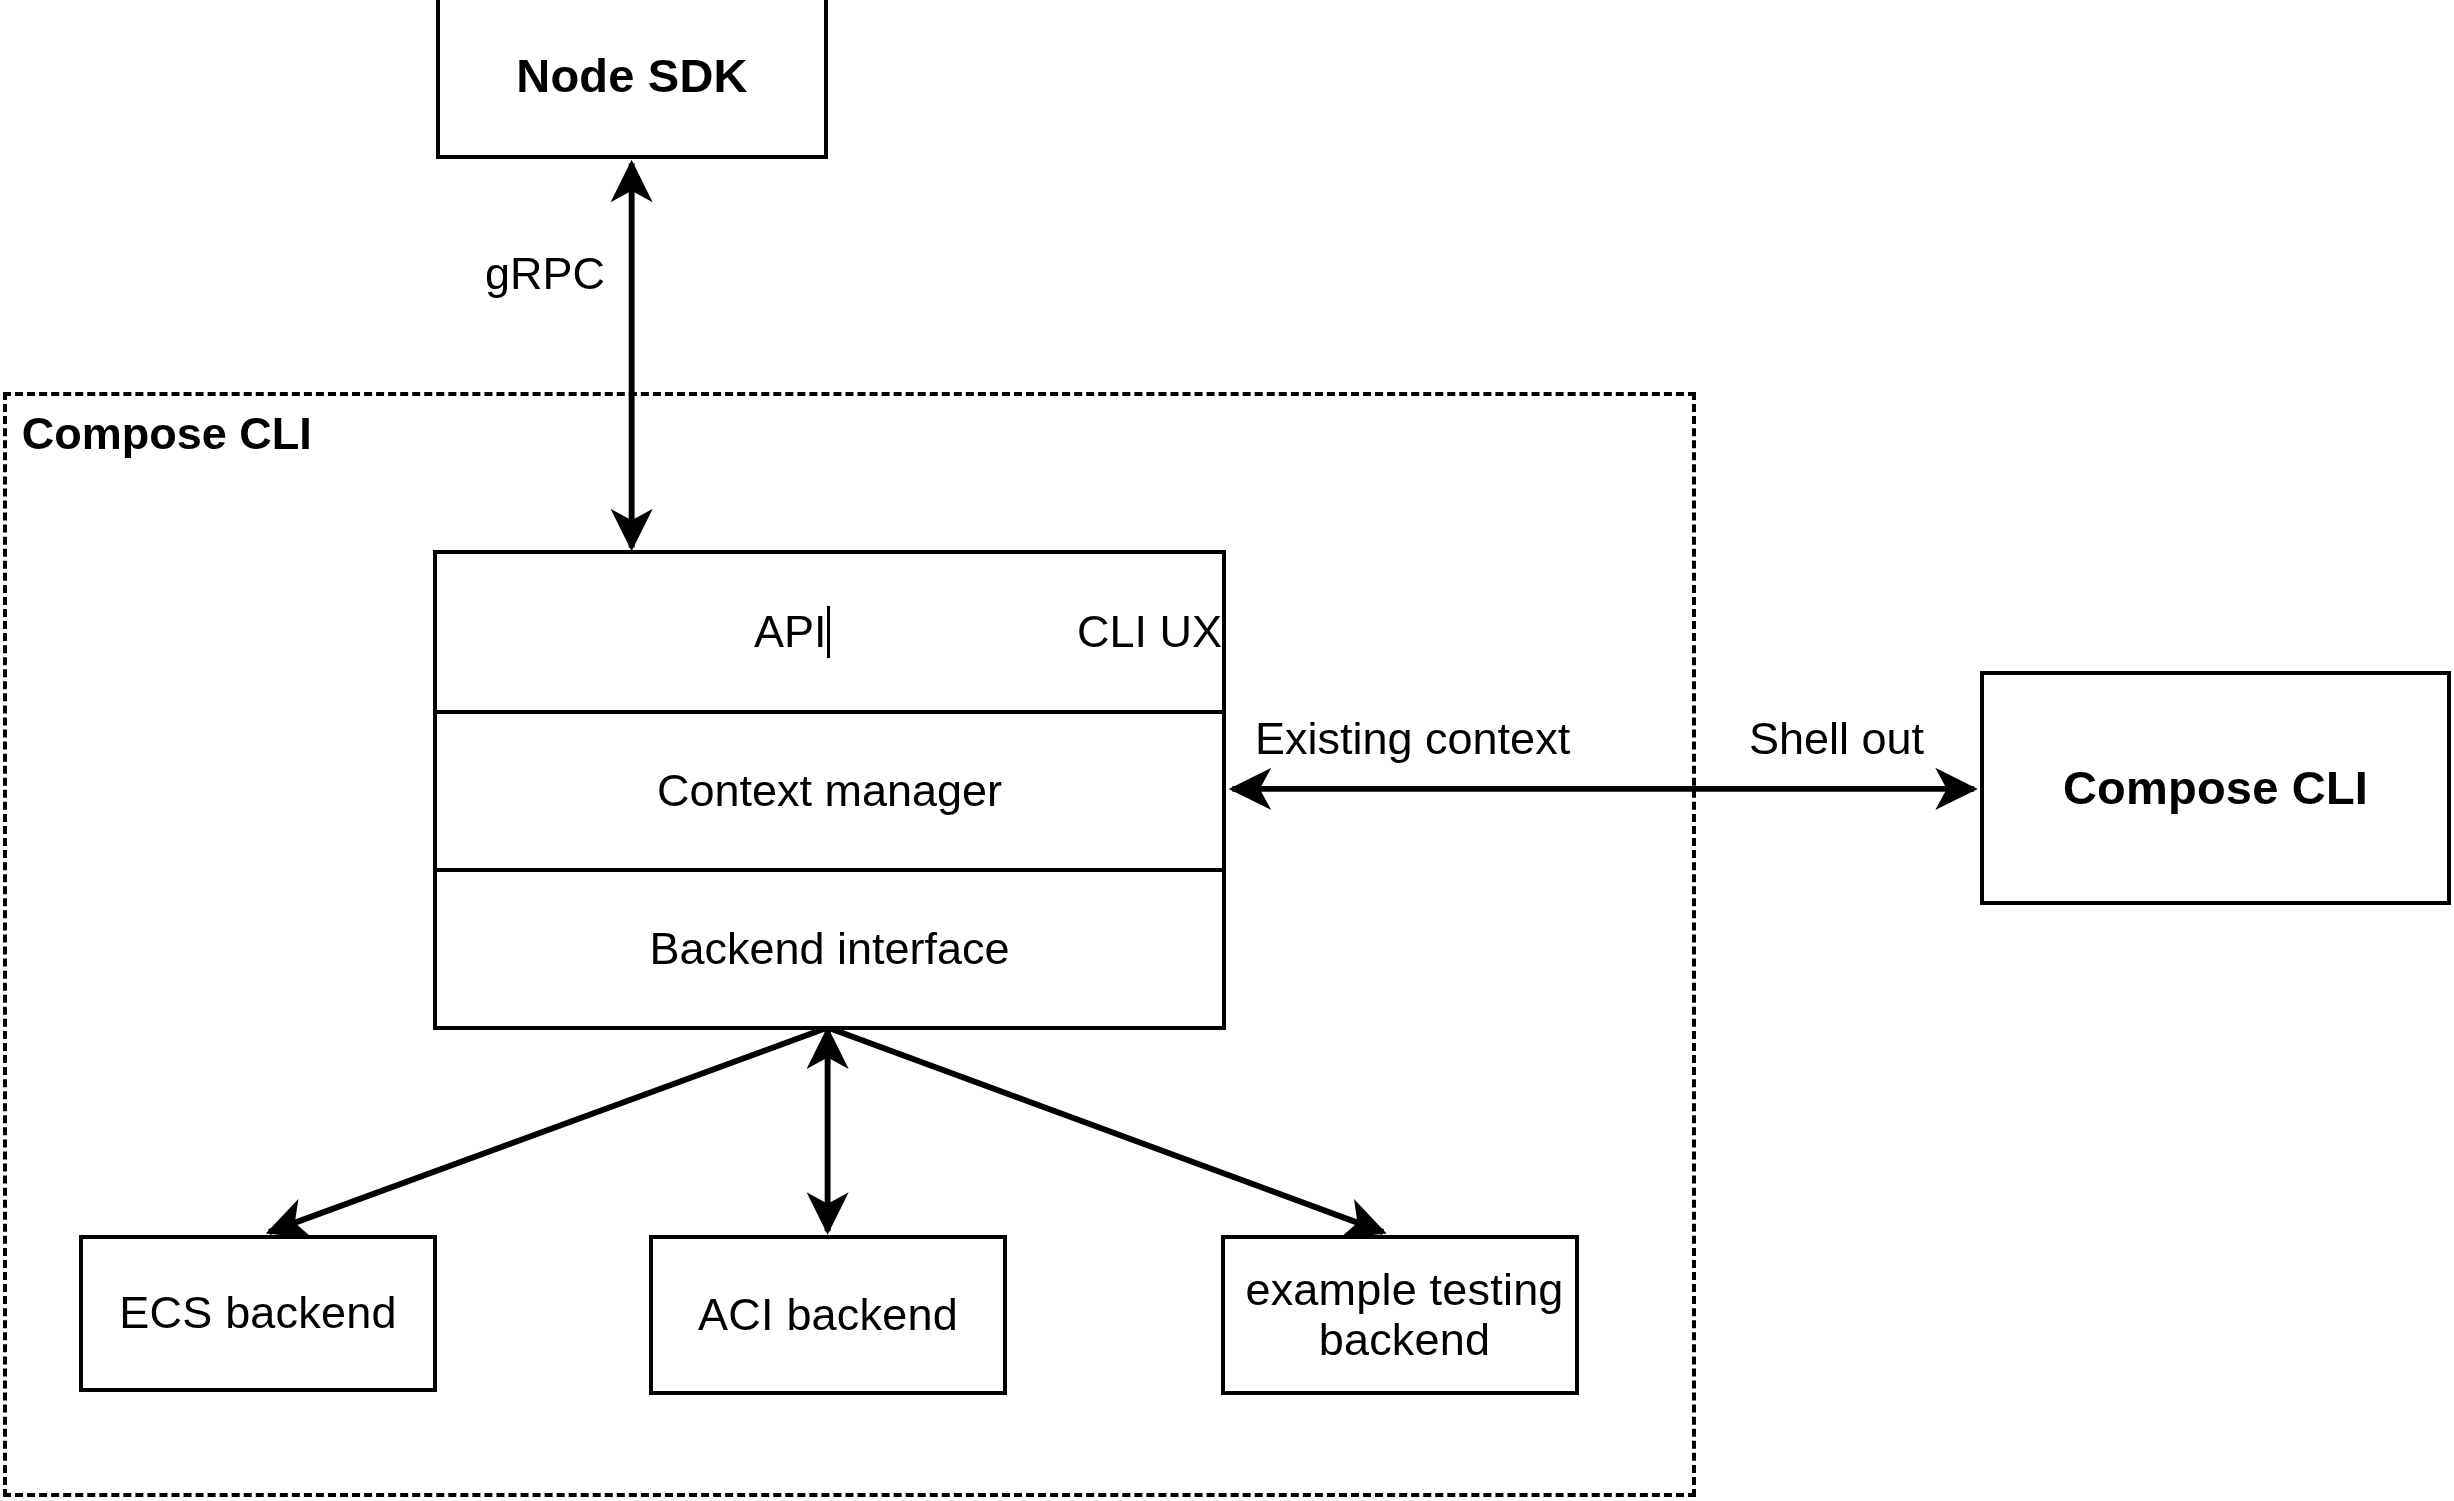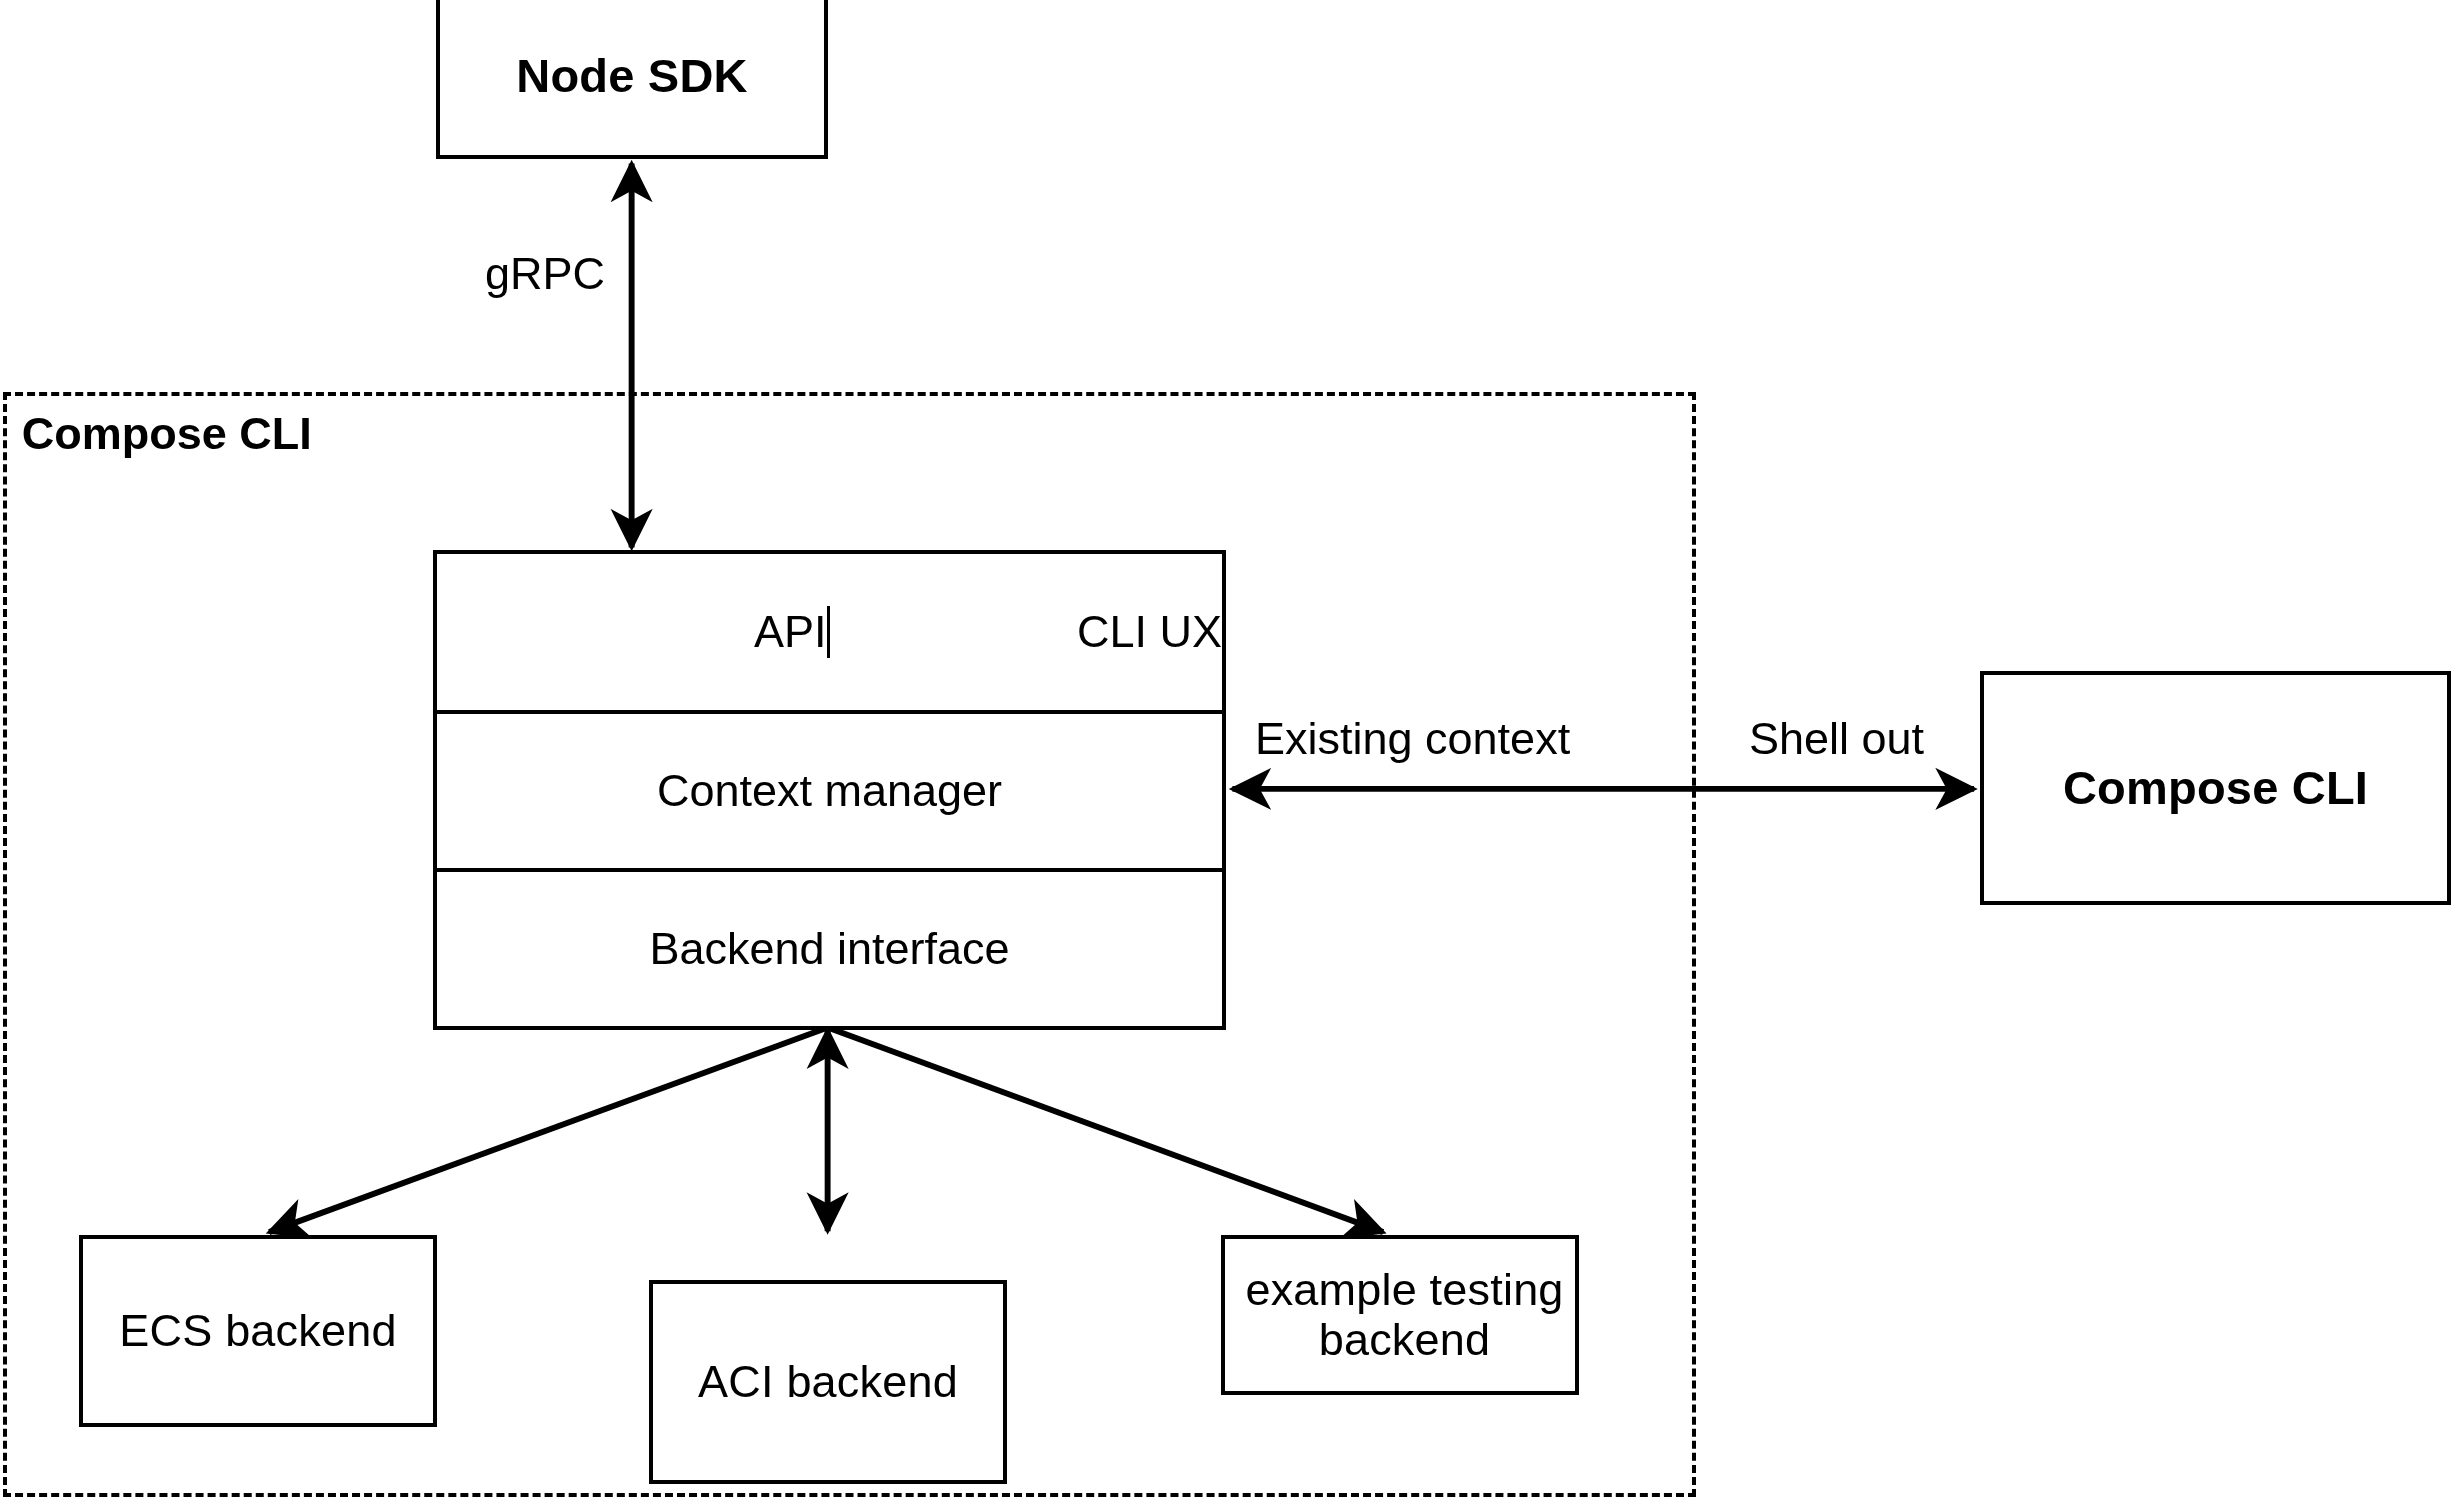--- a/index.html
+++ b/index.html
@@ -121,28 +121,27 @@
     width: 471px;
     height: 234px;
     font-size: 47px;
   }
 
   
   #ecs-backend-box {
     left: 79px;
     top: 1235px;
     width: 358px;
-    height: 192px;
+    height: 157px;
   }
   #aci-backend-box {
     left: 649px;
     top: 1235px;
     width: 358px;
-    height: 204px;
-    margin-top: 45px;
+    height: 160px;
   }
   #example-backend-box {
     left: 1221px;
     top: 1235px;
     width: 358px;
     height: 160px;
     padding-left: 9px;
   }
 
   

